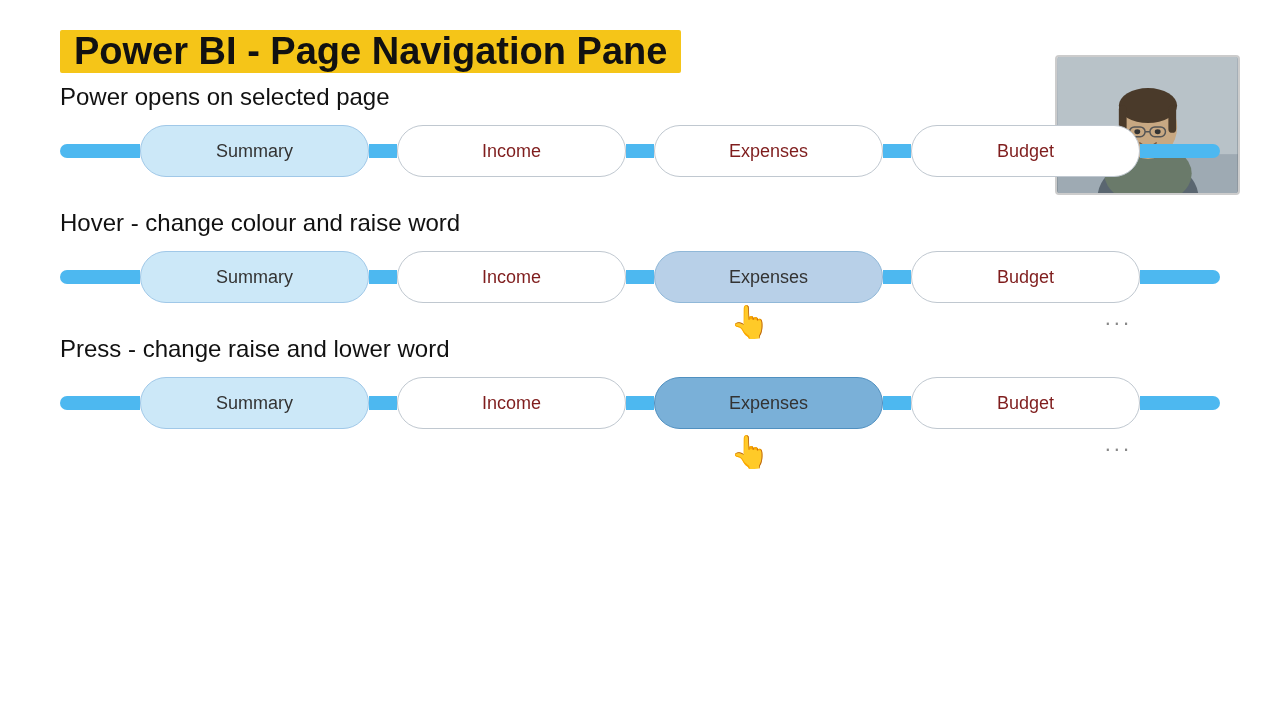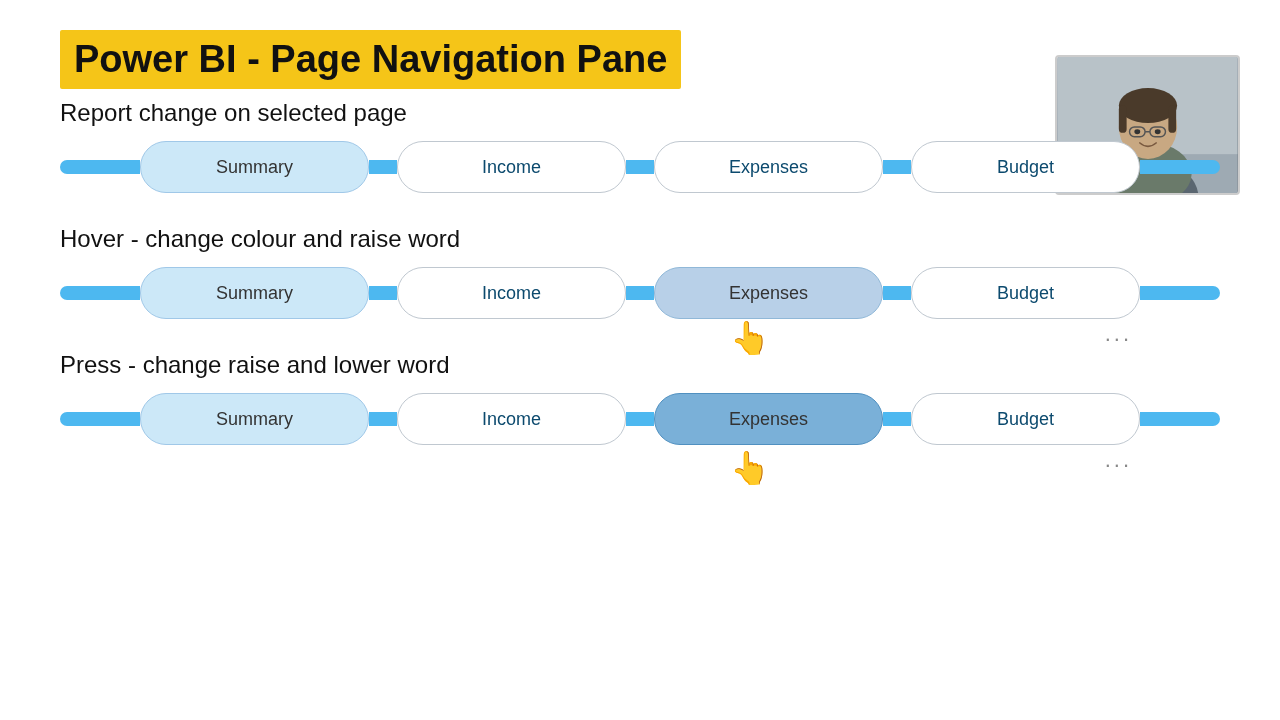--- a/index.html
+++ b/index.html
@@ -13,21 +13,21 @@
     }
 
     .main-container {
       padding: 30px 60px;
       position: relative;
     }
 
     .title-highlight {
       background: #F5C518;
       display: inline-block;
-      padding: 8px 14px;
+      padding: 0 14px;
       font-size: 38px;
       font-weight: 700;
       color: #111;
       margin-bottom: 10px;
       border-radius: 2px;
     }
 
     .subtitle {
       font-size: 32px;
       color: #111;
@@ -103,21 +103,21 @@
 
     .pill-btn {
       flex: 1;
       height: 52px;
       border-radius: 26px;
       border: 1.5px solid #c0c8d0;
       display: flex;
       align-items: center;
       justify-content: center;
       font-size: 18px;
-      color: #0c4a6e;
+      color: #7f1d1d;
       background: #fff;
       position: relative;
       z-index: 1;
     }
 
     .pill-btn.selected {
       background: #cce8f8;
       border-color: #a0c8e8;
       color: #333;
       font-weight: 500;
@@ -182,21 +182,21 @@
         <path d="M84 88 Q93 96 102 88" fill="none" stroke="#7a5a40" stroke-width="1.5"></path>
       </svg>
     </div>
   </div>
 
   
   <div class="title-highlight">Power BI - Page Navigation Pane</div>
 
   
   <div class="section-block">
-    <div class="section-label">Report change on selected page</div>
+    <div class="section-label">Power opens on selected page</div>
     <div class="nav-row">
       <div class="nav-connector-left"></div>
       <div class="nav-pills">
         <div class="pill-btn selected">Summary</div>
         <div class="pill-connector"></div>
         <div class="pill-btn">Income</div>
         <div class="pill-connector"></div>
         <div class="pill-btn">Expenses</div>
         <div class="pill-connector"></div>
         <div class="pill-btn">Budget</div>

